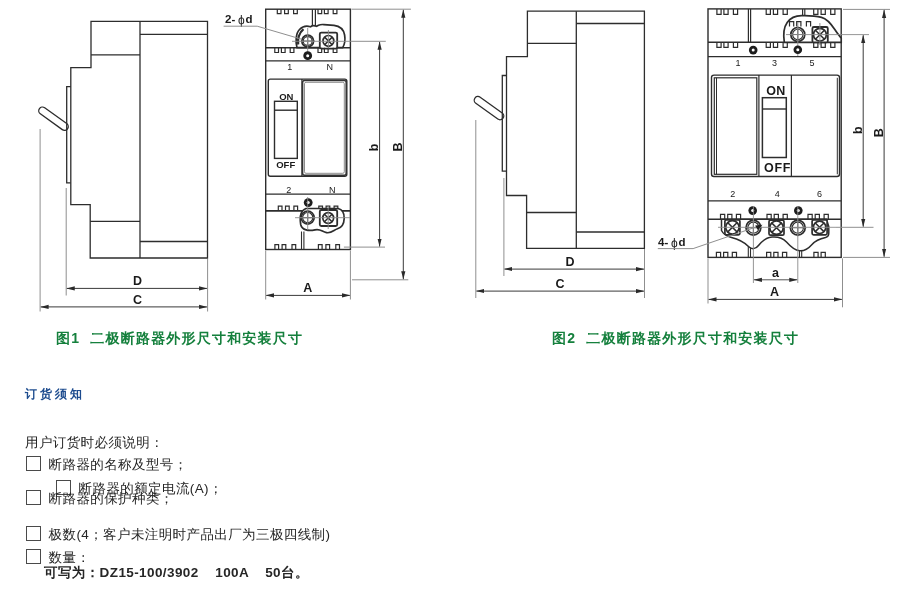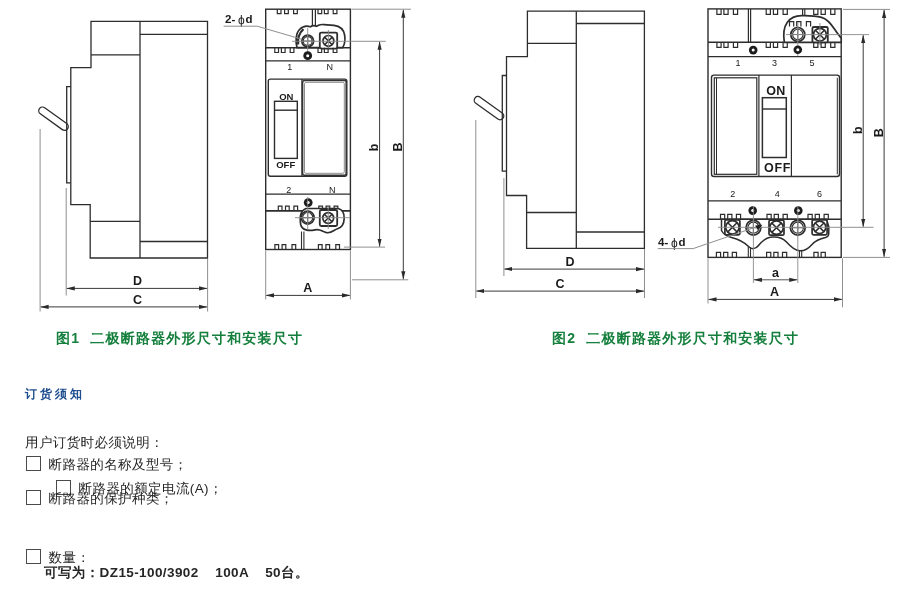--- a/index.html
+++ b/index.html
@@ -429,16 +429,17 @@
 <div class="cap" style="left:56px;top:330px;">图1  二极断路器外形尺寸和安装尺寸</div>
 
 <div class="cap" style="left:552px;top:330px;">图2  二极断路器外形尺寸和安装尺寸</div>
 
 <div class="hd">订货须知</div>
 
 <div class="tx" style="left:26px;top:456px;"><span class="cb"></span>断路器的名称及型号；</div>
 <div class="tx" style="left:25px;top:434px;">用户订货时必须说明：</div>
 <div class="tx" style="left:26px;top:480px;margin-left:30px;"><span class="cb"></span>断路器的额定电流(A)；</div>
 <div class="tx" style="left:26px;top:490px;"><span class="cb"></span>断路器的保护种类；</div>
+<div class="tx" style="left:26px;top:526px;"><span class="cb"></span>极数(4；客户未注明时产品出厂为三极四线制)</div>
 <div class="tx" style="left:26px;top:549px;"><span class="cb"></span>数量：</div>
 <div class="tx" style="left:44px;top:564px;font-weight:bold;">可写为：DZ15-100/3902    100A    50台。</div>
 
 </div>
 
 </body></html>

